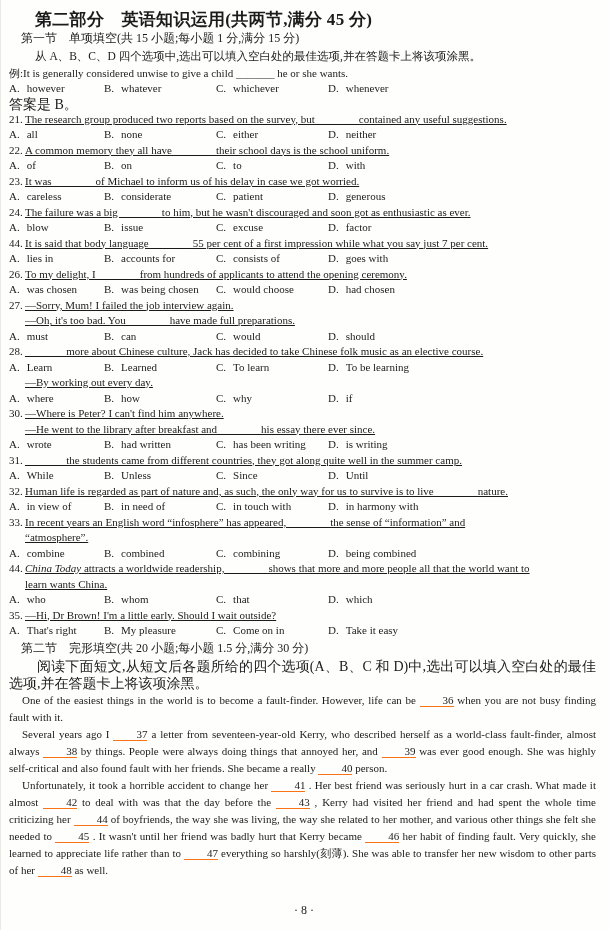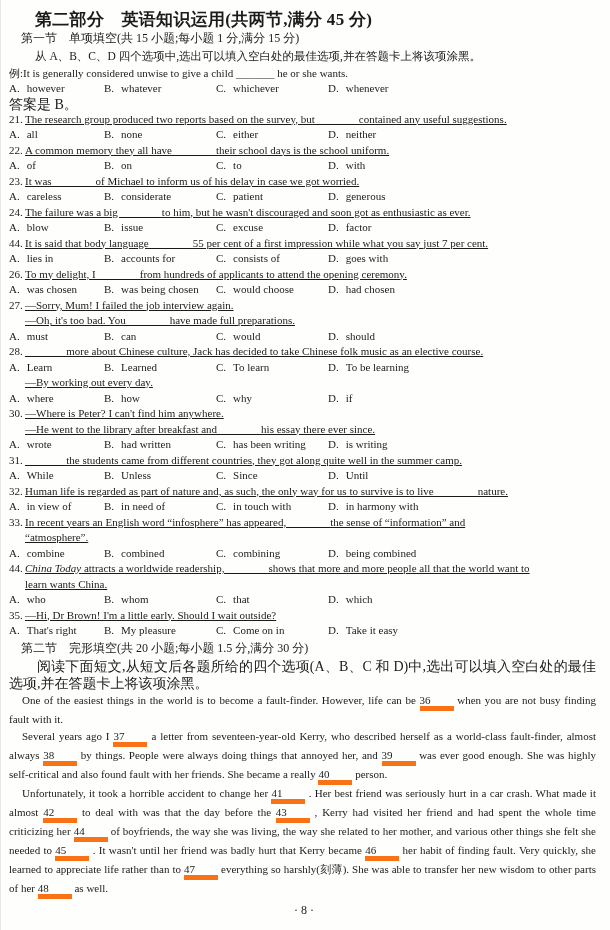--- a/index.html
+++ b/index.html
@@ -63,23 +63,23 @@
   }
   .cloze p{
     margin:0;
     text-indent:13px;
     line-height:17px;
     text-align:justify;
   }
   .bnum{
     display:inline-block;
     min-width:34px;
-    text-align:left;
+    text-align:right;
     text-indent:0;
-    border-bottom:5px solid #f97316;
+    border-bottom:1px solid #f97316;
     line-height:12px;
   }
   .page-num{
     position:absolute;
     left:0;right:0;
     bottom:12px;
     text-align:center;
     font-size:12px;
     letter-spacing:3px;
   }

